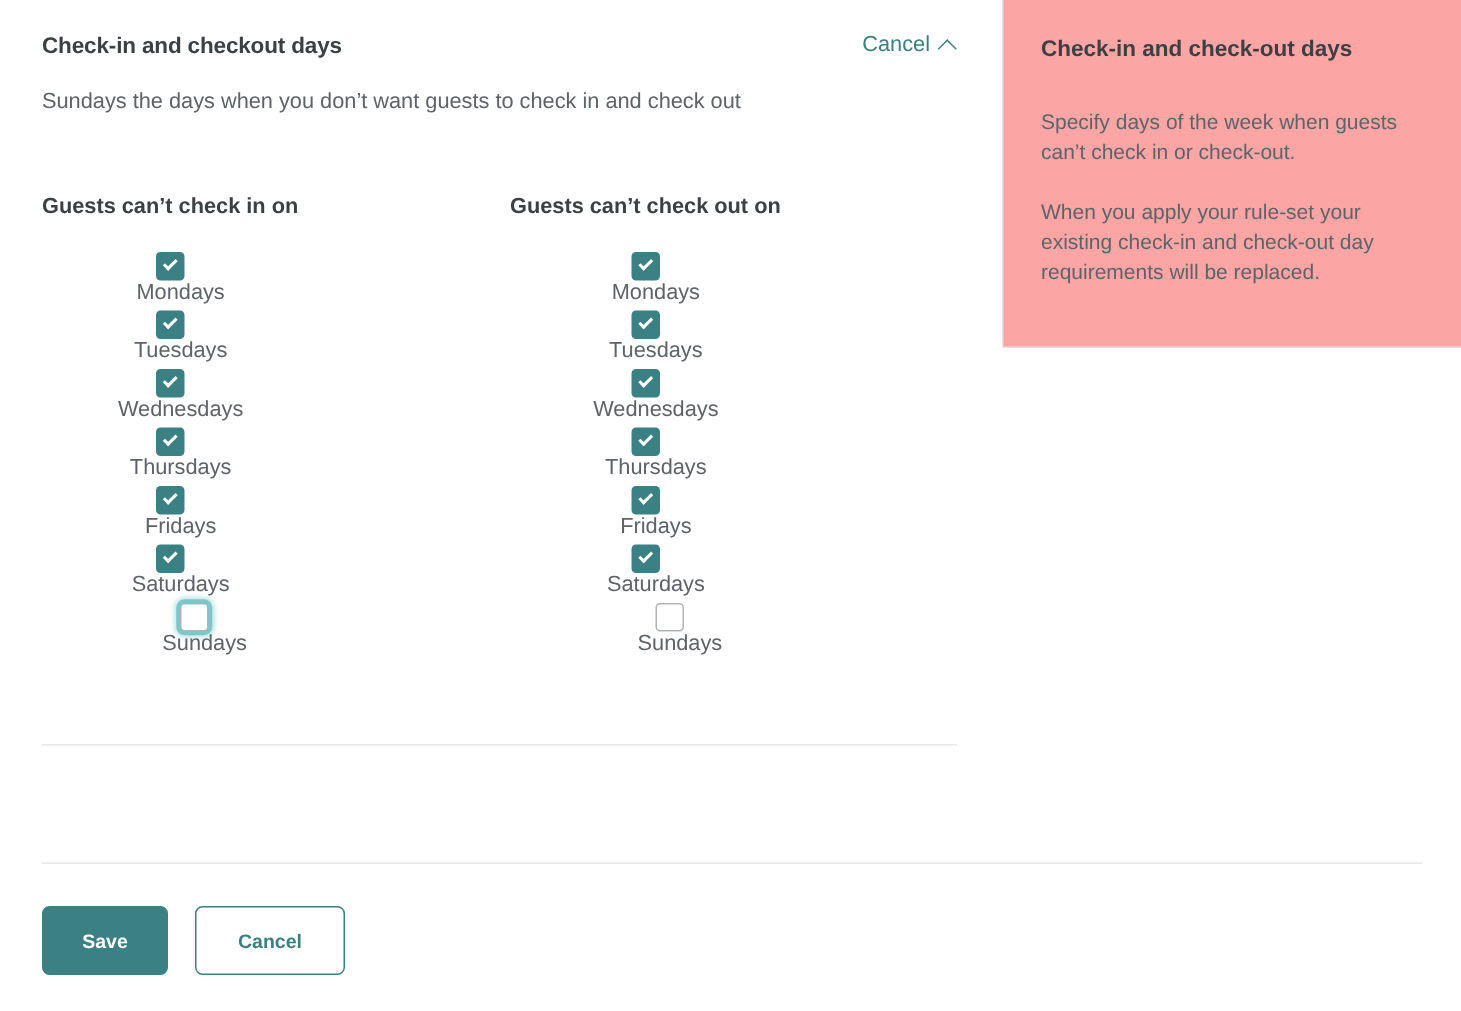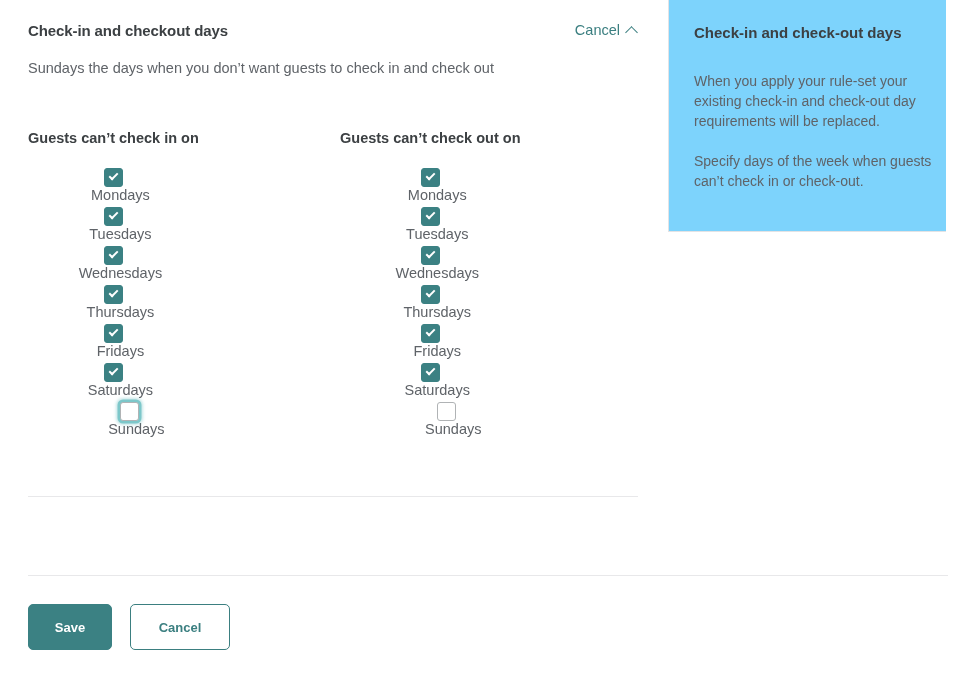--- a/index.html
+++ b/index.html
@@ -198,24 +198,24 @@
     background: #ffffff;
     color: #3b7f80;
     border: 1.6px solid #3b7f80;
   }
 
   
   #help-panel {
     position: absolute;
     left: 668px;
     top: -1px;
-    width: 278px;
+    width: 306px;
     height: 233px;
     box-sizing: border-box;
-    background: #7dd3fc;
+    background: #fca5a5;
     border: 1px solid #e3e3e5;
     border-right: none;
     border-top: none;
   }
   #help-title {
     position: absolute;
     left: 25px;
     top: 25px;
     font-size: 15px;
     font-weight: bold;
@@ -325,16 +325,16 @@
   <div id="footer-actions">
     <div class="btn" id="save-button">Save</div>
     <div class="btn" id="cancel-button">Cancel</div>
   </div>
 
 </div>
 
 <div id="help-panel">
   <div id="help-title">Check-in and check-out days</div>
   <div id="help-body">
+      <p class="help-para">Specify days of the week when guests can’t check in or check-out.</p>
       <p class="help-para">When you apply your rule-set your existing check-in and check-out day requirements will be replaced.</p>
-      <p class="help-para">Specify days of the week when guests can’t check in or check-out.</p>
     </div>
 </div>
 
 </body></html>

